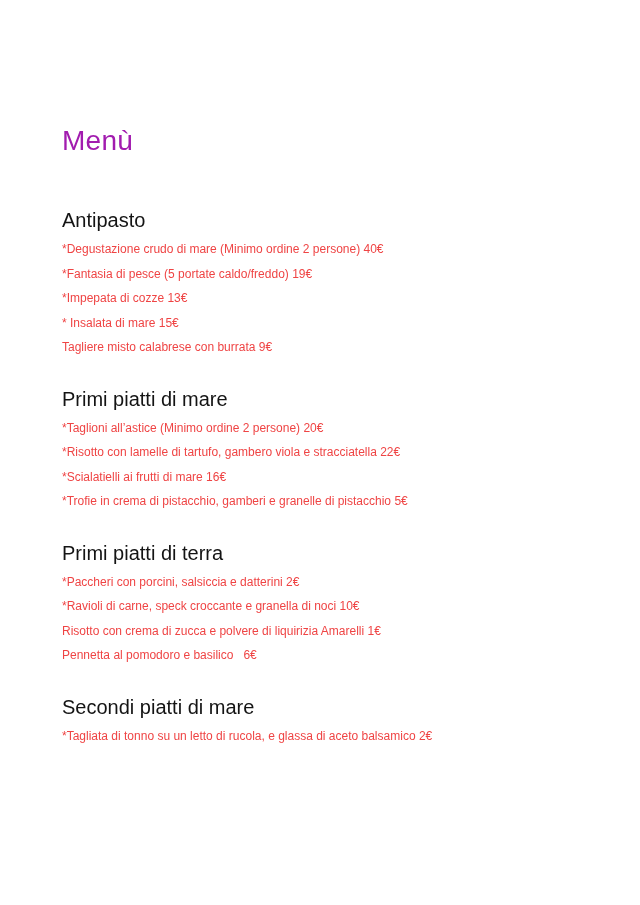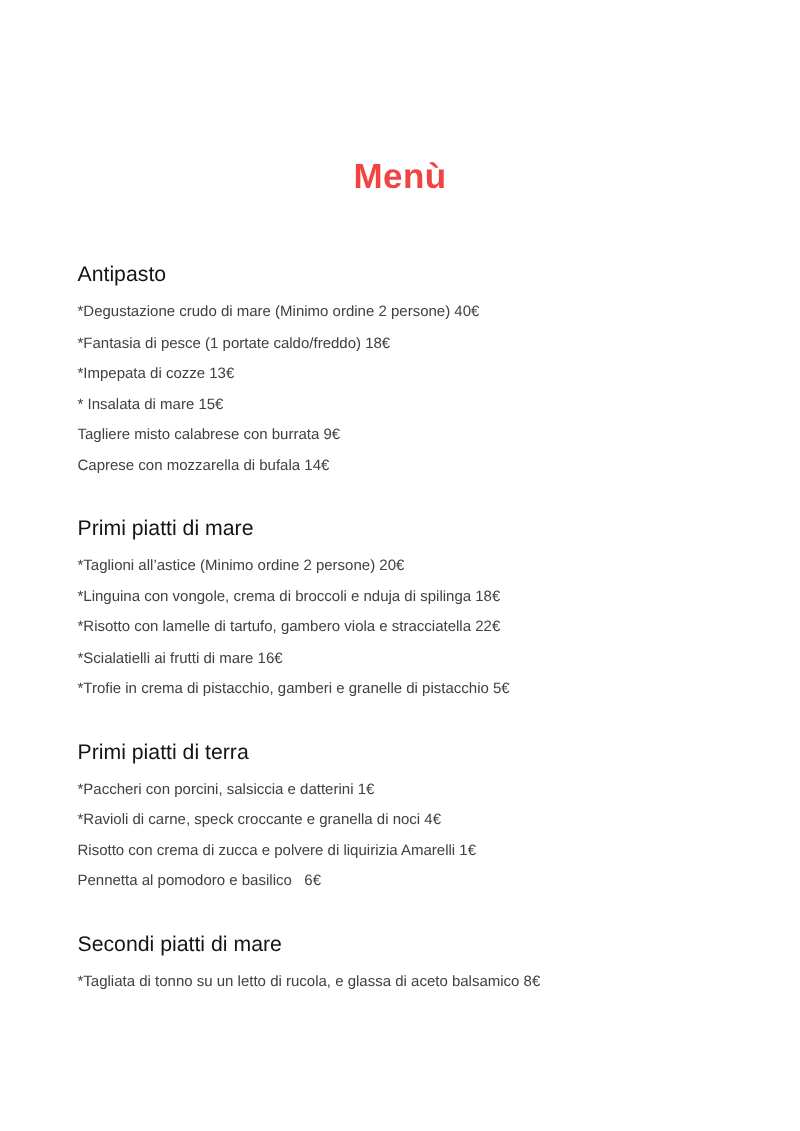--- a/index.html
+++ b/index.html
@@ -18,98 +18,95 @@
     box-sizing: border-box;
     width: 640px;
     height: 905px;
     padding: 124px 62px 0 62px;
     background: #ffffff;
   }
   .doc-title {
     margin: 0 0 49px 0;
     font-size: 28px;
     line-height: 34px;
-    font-weight: 700;
-    text-align: center;
-    color: #ef4444;
+    font-weight: 400;
+    color: #a21caf;
     letter-spacing: 0.3px;
   }
   .section {
     margin: 0 0 21px 0;
     padding-bottom: 1px; 
   }
   .section-title {
     margin: 0 0 8px 0;
-    font-size: 17px;
+    font-size: 20px;
     line-height: 26px;
     font-weight: 400;
     color: #141414;
   }
   .item {
     margin: 0 0 7.5px 0;
     font-size: 12px;
     line-height: 17px;
     font-weight: 400;
-    color: #404040;
+    color: #ef4444;
     white-space: pre-wrap;
   }
 </style>
 </head>
 <body>
 
 <div class="page">
   <h1 class="doc-title">Menù</h1>
   <div id="sections">
   <section class="section">
     <h2 class="section-title">Antipasto</h2>
     <div class="items">
   <p class="item">*Degustazione crudo di mare (Minimo ordine 2 persone) 40€</p>
 
-  <p class="item">*Fantasia di pesce (1 portate caldo/freddo) 18€</p>
+  <p class="item">*Fantasia di pesce (5 portate caldo/freddo) 19€</p>
 
   <p class="item">*Impepata di cozze 13€</p>
 
   <p class="item">* Insalata di mare 15€</p>
 
 
   <p class="item">Tagliere misto calabrese con burrata 9€</p>
 
-  <p class="item">Caprese con mozzarella di bufala 14€</p>
 </div>
   </section>
 
   <section class="section">
     <h2 class="section-title">Primi piatti di mare</h2>
     <div class="items">
   <p class="item">*Taglioni all’astice (Minimo ordine 2 persone) 20€</p>
 
-  <p class="item">*Linguina con vongole, crema di broccoli e nduja di spilinga 18€</p>
 
   <p class="item">*Risotto con lamelle di tartufo, gambero viola e stracciatella 22€</p>
 
   <p class="item">*Scialatielli ai frutti di mare 16€</p>
 
   <p class="item">*Trofie in crema di pistacchio, gamberi e granelle di pistacchio 5€</p>
 </div>
   </section>
 
   <section class="section">
     <h2 class="section-title">Primi piatti di terra</h2>
     <div class="items">
-  <p class="item">*Paccheri con porcini, salsiccia e datterini 1€</p>
+  <p class="item">*Paccheri con porcini, salsiccia e datterini 2€</p>
 
-  <p class="item">*Ravioli di carne, speck croccante e granella di noci 4€</p>
+  <p class="item">*Ravioli di carne, speck croccante e granella di noci 10€</p>
 
   <p class="item">Risotto con crema di zucca e polvere di liquirizia Amarelli 1€</p>
 
   <p class="item">Pennetta al pomodoro e basilico   6€</p>
 </div>
   </section>
 
   <section class="section">
     <h2 class="section-title">Secondi piatti di mare</h2>
     <div class="items">
 
-  <p class="item">*Tagliata di tonno su un letto di rucola, e glassa di aceto balsamico 8€</p>
+  <p class="item">*Tagliata di tonno su un letto di rucola, e glassa di aceto balsamico 2€</p>
 </div>
   </section>
 </div>
 </div>
 
 </body></html>

